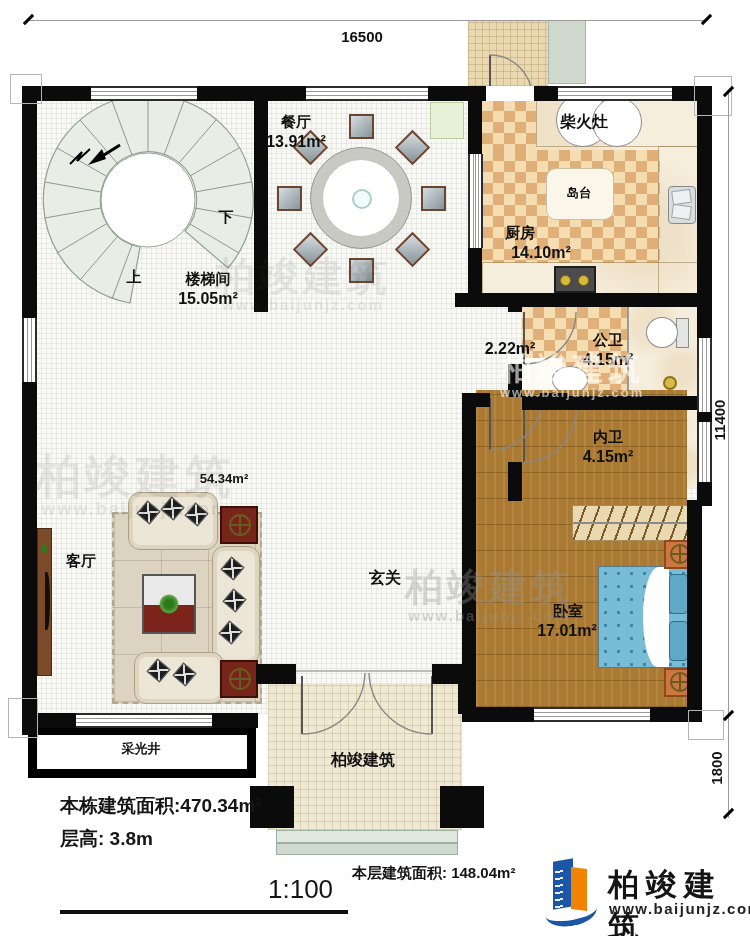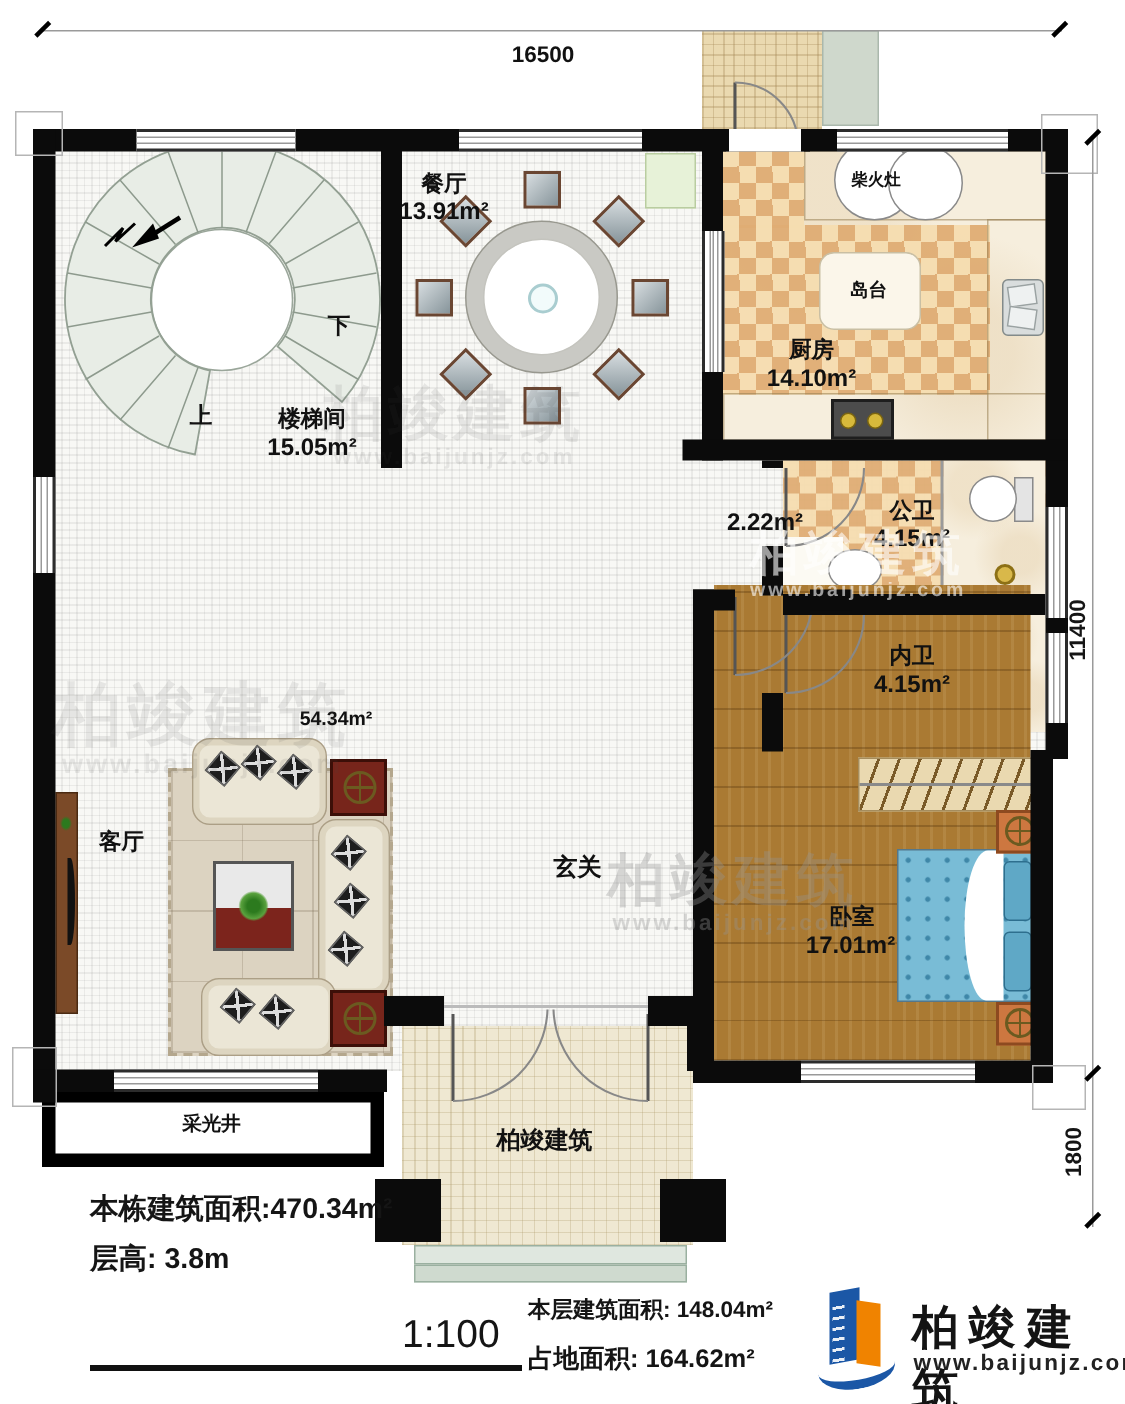--- a/index.html
+++ b/index.html
@@ -10,21 +10,21 @@
   .winh{position:absolute;height:15px;background:#fff;box-sizing:border-box;
         border-top:2px solid #2c2c2c;border-bottom:2px solid #2c2c2c;
         background-image:linear-gradient(#999,#999),linear-gradient(#999,#999);
         background-repeat:no-repeat;background-size:100% 1px,100% 1px;background-position:0 30%,0 66%}
   .winv{position:absolute;width:15px;background:#fff;box-sizing:border-box;
         border-left:2px solid #2c2c2c;border-right:2px solid #2c2c2c;
         background-image:linear-gradient(90deg,#999,#999),linear-gradient(90deg,#999,#999);
         background-repeat:no-repeat;background-size:1px 100%,1px 100%;background-position:30% 0,66% 0}
   .lbl{position:absolute;font-weight:700;color:#111;white-space:nowrap;transform:translateX(-50%);font-size:15px}
   .area{font-size:16px}
-  .tiny{font-size:11px}
+  .tiny{font-size:16px}
   .vlbl{position:absolute;font-weight:700;font-size:15px;white-space:nowrap;transform:translate(-50%,-50%) rotate(-90deg)}
   .floor-grid{position:absolute;background:#f8f8f5;
       background-image:repeating-linear-gradient(0deg,rgba(110,110,110,.10) 0 1px,transparent 1px 5px),
                        repeating-linear-gradient(90deg,rgba(110,110,110,.10) 0 1px,transparent 1px 5px)}
   .marble{position:absolute;background:#f6eedd;
       background-image:radial-gradient(circle at 30% 20%,rgba(220,190,140,.25) 0 18%,transparent 40%),
                        radial-gradient(circle at 75% 70%,rgba(215,185,135,.25) 0 15%,transparent 38%)}
   .checker{position:absolute;background:#f6ddb0;
       background-image:conic-gradient(#e0ad74 25%,transparent 0 50%,#e0ad74 0 75%,transparent 0);
       background-size:22px 22px;opacity:.95}
@@ -234,21 +234,21 @@
   <div class="tick" style="left:722px;top:90px"></div>
   <div class="tick" style="left:722px;top:714px"></div>
   <div class="tick" style="left:722px;top:812px"></div>
   <div class="vlbl" style="left:719px;top:420px">11400</div>
   <div class="vlbl" style="left:716px;top:768px">1800</div>
 
   <div class="lbl" style="left:296px;top:113px">餐厅</div>
   <div class="lbl area" style="left:296px;top:133px">13.91m²</div>
   <div class="lbl tiny" style="left:584px;top:112px">柴火灶</div>
   <div class="lbl" style="left:579px;top:185px;font-size:12.5px">岛台</div>
-  <div class="lbl" style="left:541px;top:224px">厨房</div>
+  <div class="lbl" style="left:520px;top:224px">厨房</div>
   <div class="lbl area" style="left:541px;top:244px">14.10m²</div>
   <div class="lbl" style="left:208px;top:270px">楼梯间</div>
   <div class="lbl area" style="left:208px;top:290px">15.05m²</div>
   <div class="lbl" style="left:134px;top:268px">上</div>
   <div class="lbl" style="left:226px;top:208px">下</div>
   <div class="lbl area" style="left:510px;top:340px">2.22m²</div>
   <div class="lbl" style="left:608px;top:331px">公卫</div>
   <div class="lbl area" style="left:608px;top:351px">4.15m²</div>
   <div class="lbl" style="left:608px;top:428px">内卫</div>
   <div class="lbl area" style="left:608px;top:448px">4.15m²</div>
@@ -275,21 +275,20 @@
   <div class="wm" style="left:405px;top:568px;color:rgba(150,150,150,.35)">
     <div class="t" style="font-size:38px">柏竣建筑</div>
       <div class="u" style="font-size:15px">www.baijunjz.com</div>
   </div>
 
   <div class="abs" style="left:60px;top:793px;font-size:19px;font-weight:700">本栋建筑面积:470.34m²</div>
   <div class="abs" style="left:60px;top:826px;font-size:19px;font-weight:700">层高: 3.8m</div>
   <div class="abs" style="left:60px;top:910px;width:288px;height:4px;background:#111"></div>
   <div class="abs" style="left:268px;top:874px;font-size:26px;font-weight:400">1:100</div>
   <div class="abs" style="left:352px;top:864px;font-size:15px;font-weight:700">本层建筑面积: 148.04m²</div>
-  <div class="abs" style="left:352px;top:894px;font-size:17px;font-weight:700">占地面积: 164.62m²</div>
 
   <div class="abs" style="left:543px;top:858px;width:58px;height:68px">
     <div class="abs" style="left:10px;top:2px;width:20px;height:48px;background:#1b57a6;transform:skewY(-10deg);
          background-image:repeating-linear-gradient(0deg,rgba(255,255,255,.9) 0 2px,transparent 2px 7px);background-size:8px 100%;background-repeat:no-repeat;background-position:2px 6px"></div>
     <div class="abs" style="left:28px;top:10px;width:16px;height:42px;background:#f08300;transform:skewY(8deg)"></div>
     <div class="abs" style="left:2px;top:40px;width:52px;height:22px;border-bottom:6px solid #1b57a6;border-radius:50%;transform:rotate(-10deg)"></div>
   </div>
   <div class="abs" style="left:608px;top:864px;font-size:31px;font-weight:700;letter-spacing:7px;color:#141414">柏竣建筑</div>
   <div class="abs" style="left:609px;top:900px;font-size:15px;font-weight:700;letter-spacing:1.5px;color:#222">www.baijunjz.com</div>
 

